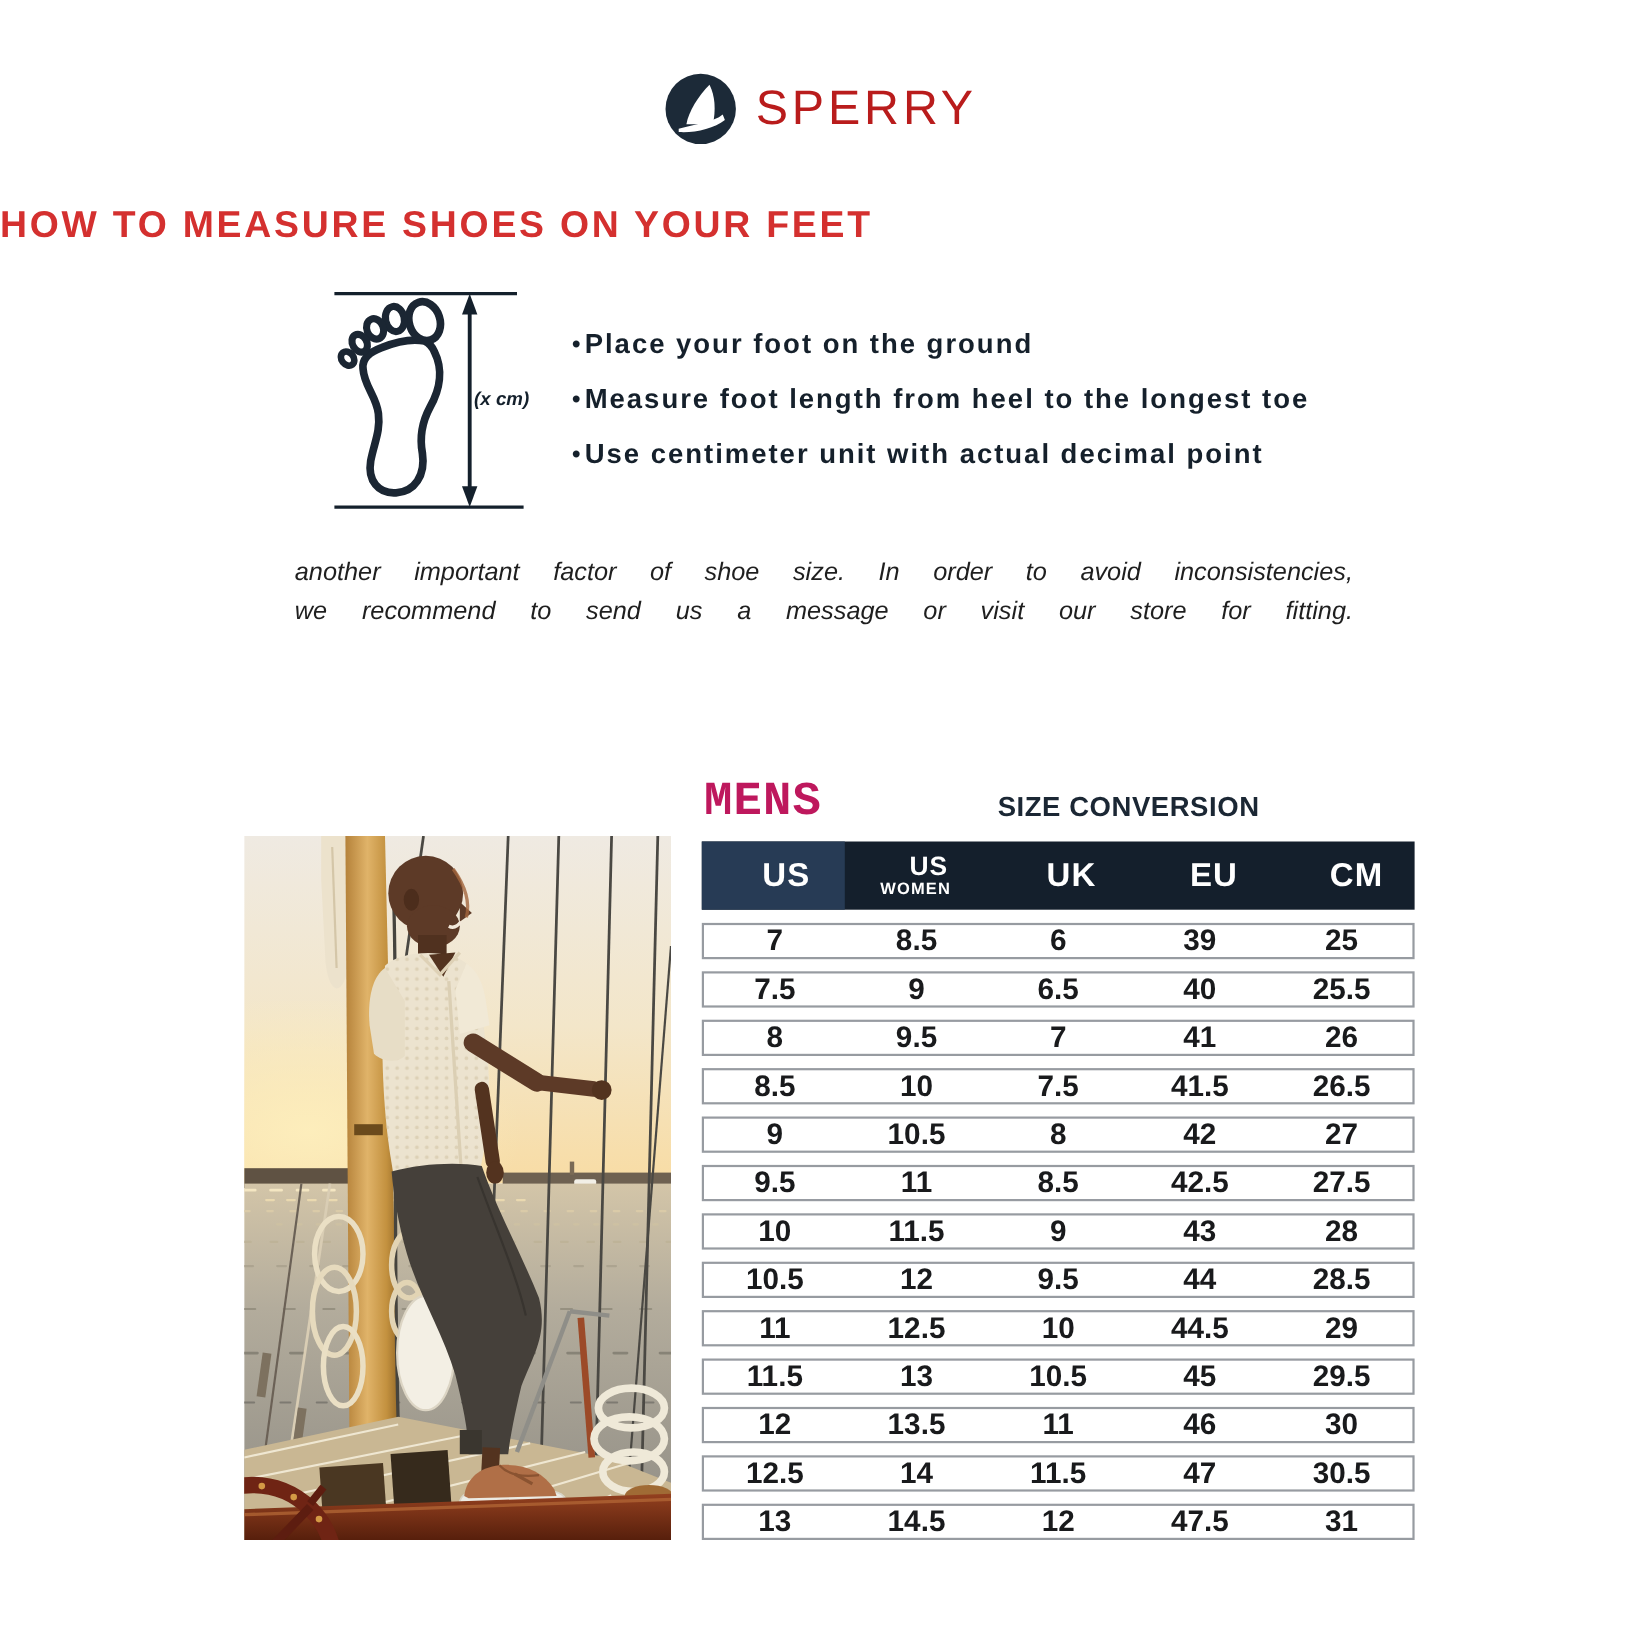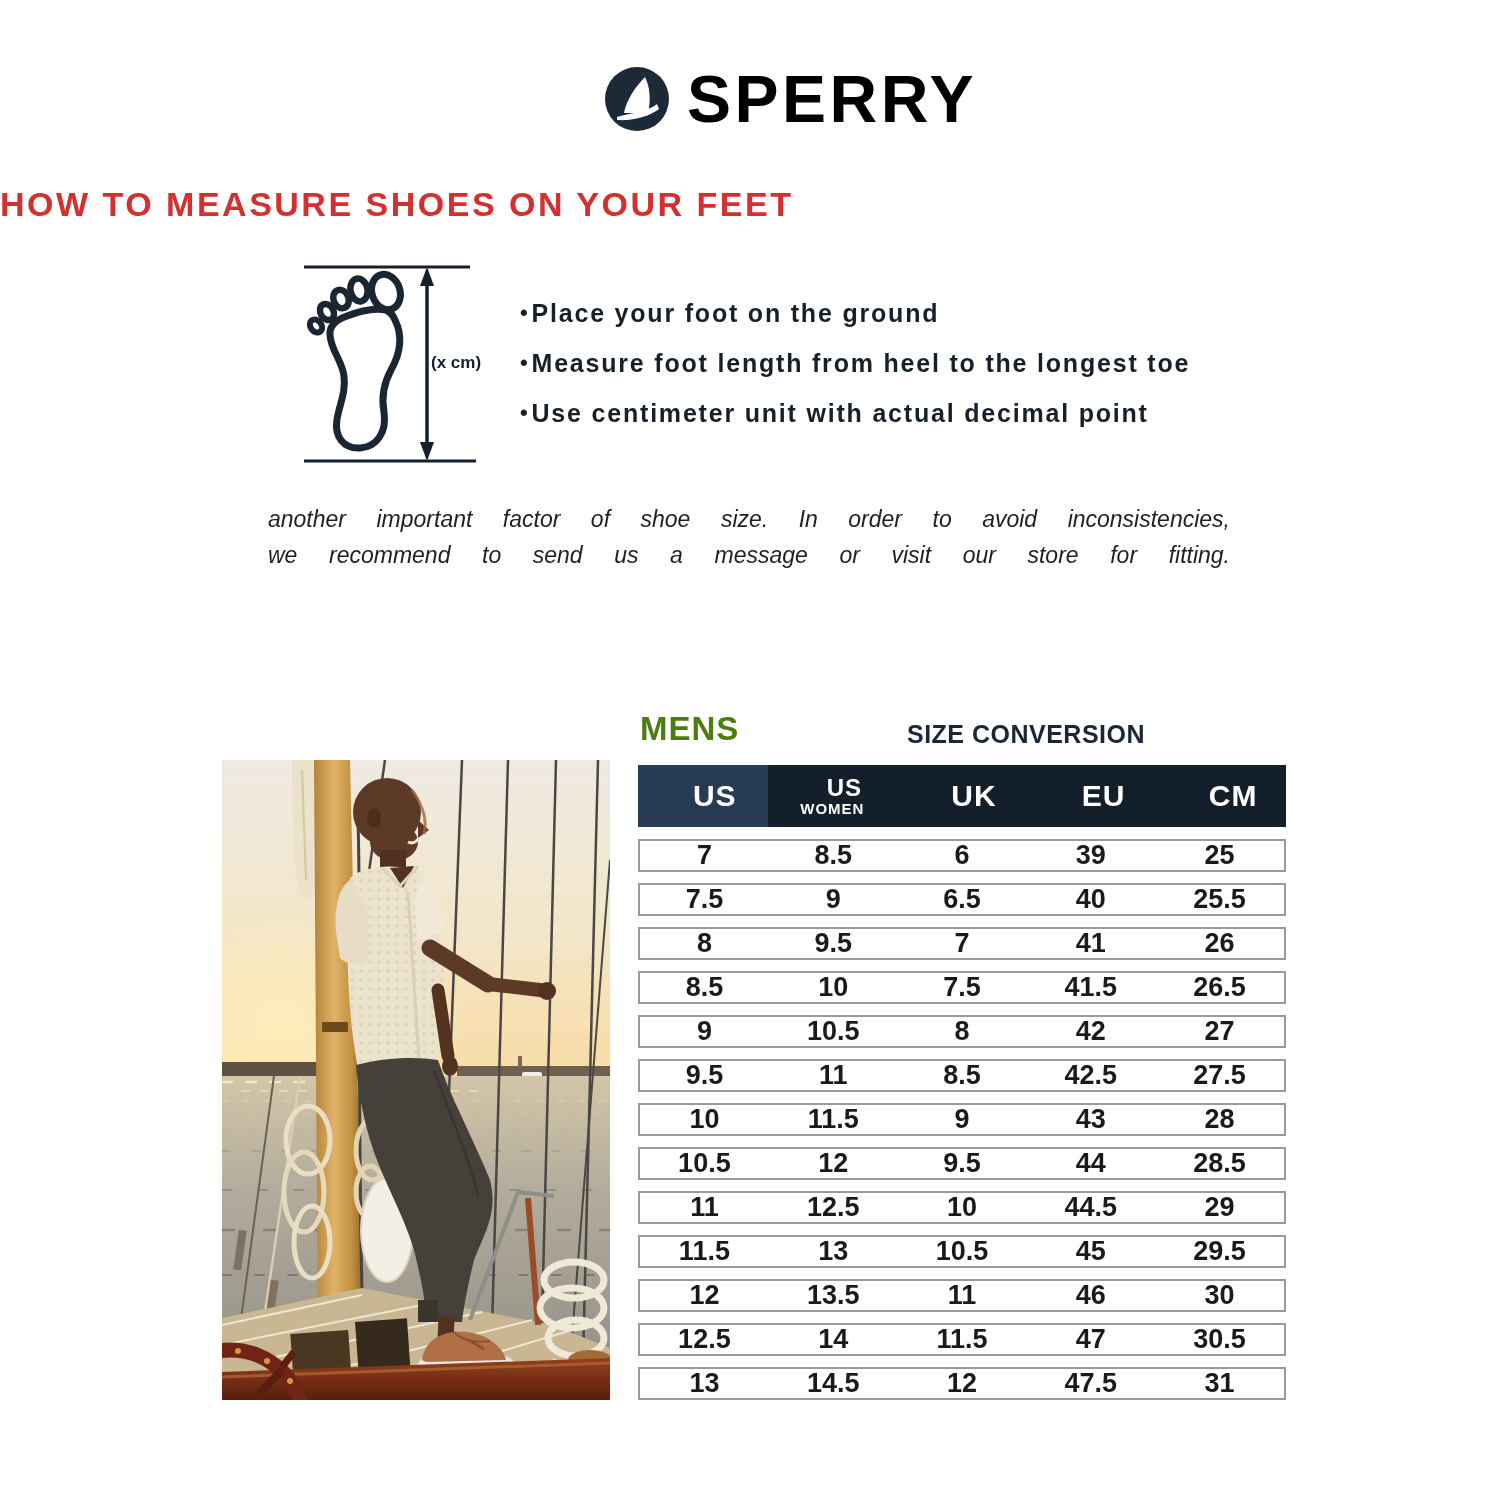--- a/index.html
+++ b/index.html
@@ -3,40 +3,40 @@
 <meta charset="utf-8">
 <style>
   html,body{margin:0;padding:0;}
   body{
     width:1500px;height:1500px;position:relative;background:#ffffff;
     font-family:"Liberation Sans", sans-serif;overflow:hidden;
   }
   
   .logo-row{position:absolute;top:67px;left:605px;display:flex;align-items:center;gap:18px;}
   .logo-circle{width:64px;height:64px;border-radius:50%;background:#1c2a38;display:flex;align-items:center;justify-content:center;}
-  .wordmark{font-size:66px;font-weight:700;letter-spacing:3.5px;color:#000000;line-height:64px;}
+  .wordmark{font-size:44px;font-weight:400;letter-spacing:3.5px;color:#b91c1c;line-height:64px;}
   
   .page-heading{position:absolute;top:185px;left:0;width:100%;text-align:left;
     font-size:34px;font-weight:700;letter-spacing:2.5px;color:#d4302f;}
   
-  .foot-diagram{position:absolute;left:300px;top:256px;width:182px;height:214px;}
+  .foot-diagram{position:absolute;left:300px;top:256px;width:182px;height:214px;font-style:italic;}
   .bullets{position:absolute;left:520px;top:288px;}
   .bullet-line{display:flex;align-items:center;height:50px;font-size:25px;font-weight:600;
     letter-spacing:1.8px;color:#15202b;}
   .bullet-line .dot{font-size:22px;margin-right:2px;}
   
   .note{position:absolute;left:268px;top:502px;width:962px;color:#1f1f1f;}
   .note-line{font-size:23px;font-style:italic;line-height:35.5px;text-align:justify;
     -moz-text-align-last:justify;text-align-last:justify;}
   
   .photo{position:absolute;left:222px;top:760px;width:388px;height:640px;}
   .photo svg{display:block;width:100%;height:100%;}
   
-  .mens-title{position:absolute;left:640px;top:700px;font-size:33px;line-height:58px;
-    font-weight:700;letter-spacing:1px;color:#4d7c0f;}
+  .mens-title{position:absolute;left:640px;top:700px;font-size:43px;line-height:58px;
+    font-weight:700;letter-spacing:1px;color:#be185d;font-family:Liberation Mono, monospace;}
   .conv-title{position:absolute;left:866px;top:719px;width:320px;text-align:center;
     font-size:25px;line-height:30px;font-weight:700;letter-spacing:0.5px;color:#1b2734;}
   .size-header{position:absolute;left:638px;top:765px;width:648px;height:62px;
     background:#141f2c;display:flex;}
   .hcell{flex:1;display:flex;flex-direction:column;justify-content:center;align-items:center;
     color:#ffffff;font-weight:700;}
   .hcell-first{background:#273b55;}
   .hmain{font-size:30px;letter-spacing:1px;line-height:32px;margin-left:24px;}
   .hcell.has-sub .hmain{font-size:24px;line-height:25px;}
   .hsub{font-size:15px;letter-spacing:1px;line-height:17px;}

